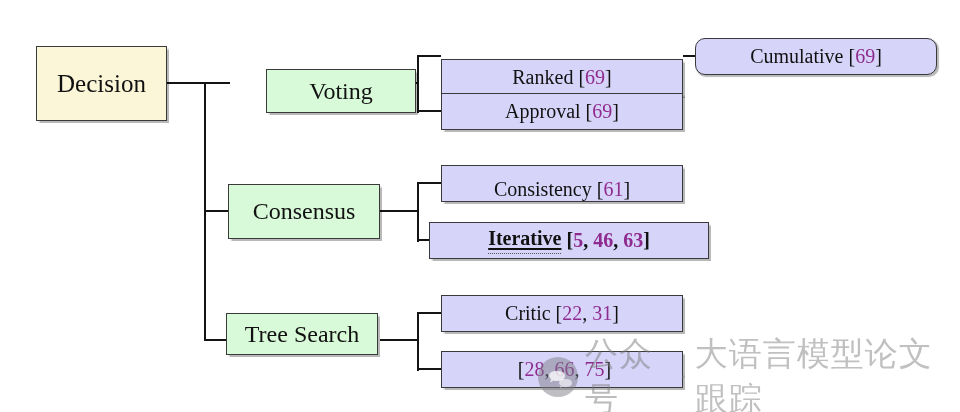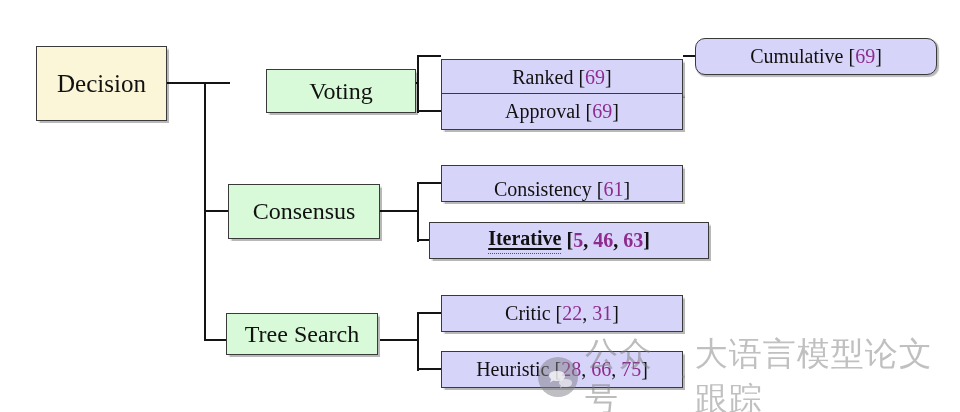--- a/index.html
+++ b/index.html
@@ -117,21 +117,20 @@
   </div>
   <div class="node leaf" id="node-iterative">
     <span class="label underline-double">Iterative</span>
       <span class="cites">&nbsp;[<span class="cite-num">5</span>, <span class="cite-num">46</span>, <span class="cite-num">63</span>]</span>
   </div>
   <div class="node leaf" id="node-critic">
     <span class="label">Critic</span>
       <span class="cites">&nbsp;[<span class="cite-num">22</span>, <span class="cite-num">31</span>]</span>
   </div>
   <div class="node leaf" id="node-heuristic">
-    <span class="label">Heuristic</span>
       <span class="cites">&nbsp;[<span class="cite-num">28</span>, <span class="cite-num">66</span>, <span class="cite-num">75</span>]</span>
   </div>
 
   <div id="watermark">
     <span style="display:inline-flex;">
       <svg width="40" height="40" viewBox="0 0 40 40">
         <circle cx="20" cy="20" r="20" fill="#7d7d88" opacity="0.5"></circle>
         <path d="M9 13 q0 -5 8 -5 q8 0 8 5 q0 5 -8 5 q-2 0 -3.5 -.6 l-3.5 2 1.2 -3.4 q-2.2 -1.3 -2.2 -3z" transform="translate(2 6)" fill="#ffffff" opacity="0.75"></path>
         <path d="M20 18 q0 -4 6.5 -4 q6.5 0 6.5 4 q0 4 -6.5 4 q-1.6 0 -2.8 -.5 l-2.8 1.6 1 -2.7 q-1.9 -1 -1.9 -2.4z" transform="translate(1 8)" fill="#ffffff" opacity="0.6"></path>
       </svg>

